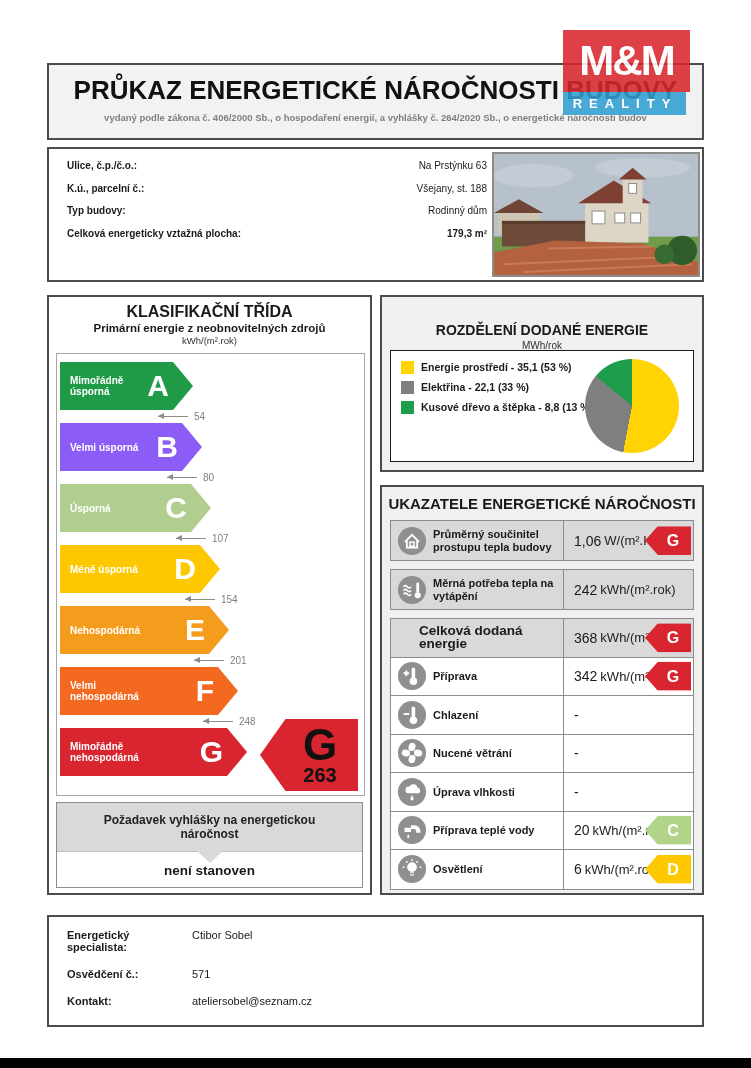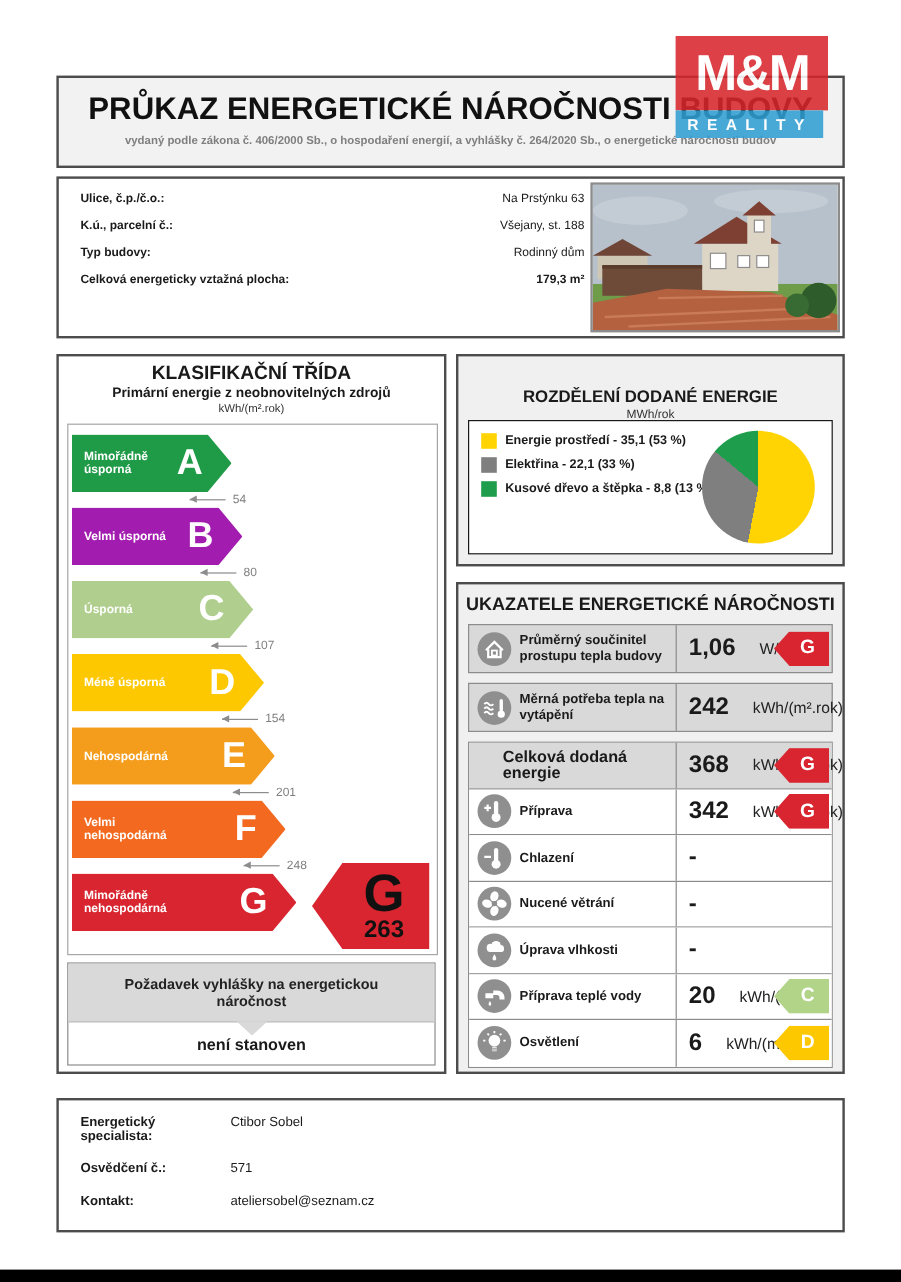--- a/index.html
+++ b/index.html
@@ -85,21 +85,21 @@
   .ind-table{margin:0 8px;border:1px solid #8c8c8c;background:#fff;}
   .ind-table .ind-row{margin:0;border:none;border-bottom:1px solid #8c8c8c;background:#fff;height:38.5px;}
   .ind-table .ind-row:last-child{border-bottom:none;}
   .ind-table .ind-row.gray{background:#d9d9d9;}
   .icon-cell{width:42px;flex:none;display:flex;justify-content:center;}
   .icon-circle{width:30px;height:30px;}
   .lbl-cell{flex:1;font-size:11px;font-weight:bold;line-height:12.5px;padding-right:4px;}
   .lbl-cell.big{font-size:13.5px;padding-left:28px;}
   .val-cell{width:130px;flex:none;align-self:stretch;border-left:1px solid #8c8c8c;position:relative;
             display:flex;align-items:center;padding-left:10px;box-sizing:border-box;}
-  .val-num{font-size:20px;font-weight:bold;margin-right:20px;}
+  .val-num{font-size:14px;font-weight:normal;margin-right:3px;}
   .val-unit{font-size:13px;color:#222;}
   .badge{position:absolute;right:2px;top:50%;transform:translateY(-50%);width:46px;height:29px;
          clip-path:polygon(100% 0,28% 0,0 50%,28% 100%,100% 100%);
          display:flex;align-items:center;justify-content:center;padding-left:10px;box-sizing:border-box;
          color:#fff;font-weight:bold;font-size:16px;}
 
   
   .footer-box{left:47px;top:915px;width:657px;height:112px;}
   .f-col{position:absolute;top:12px;}
   .f-left{left:18px;width:400px;}
@@ -182,21 +182,21 @@
           <span class="alabel">Mimořádně úsporná</span>
           <span class="aletter">A</span>
         </div>
       </div>
       <div class="thr m0">
           <span class="thr-line"></span>
           <span>54</span>
         </div>
 
       <div class="row-arrow">
-        <div class="arrow w1" style="background-color: #a21caf;">
+        <div class="arrow w1" style="background-color: #8b5cf6;">
           <span class="alabel">Velmi úsporná</span>
           <span class="aletter">B</span>
         </div>
       </div>
       <div class="thr m1">
           <span class="thr-line"></span>
           <span>80</span>
         </div>
 
       <div class="row-arrow">

